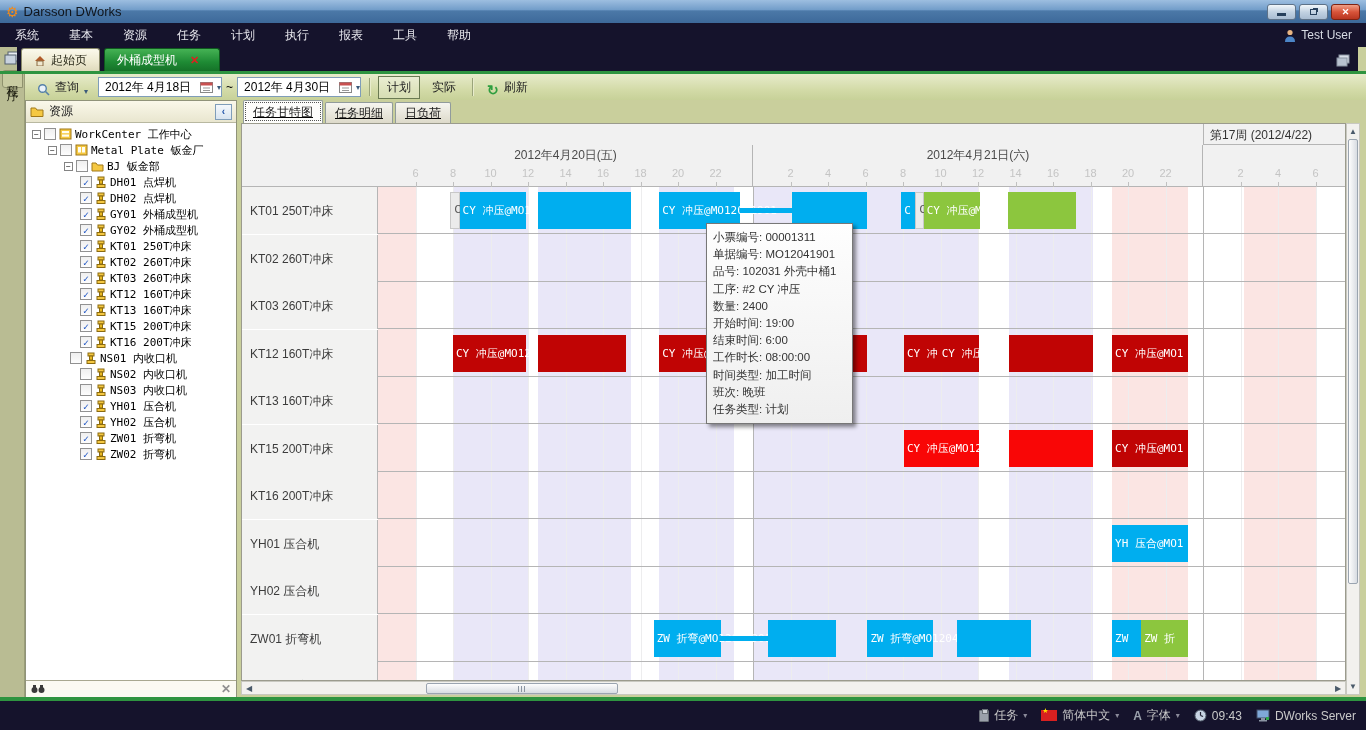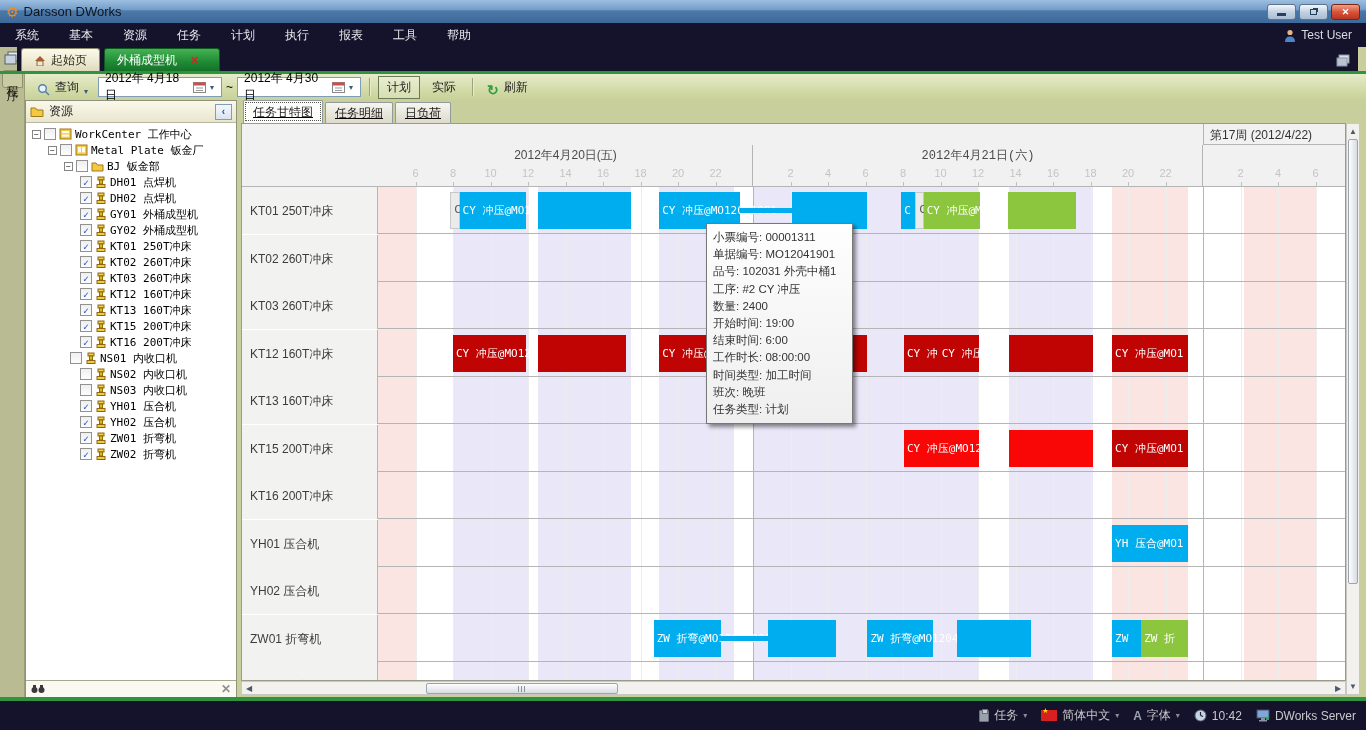--- a/index.html
+++ b/index.html
@@ -38,21 +38,21 @@
   .tabclose{color:#E02020;font-weight:bold;font-size:11px;margin-left:8px;background:none;}
   .striptoolicon{margin-left:auto;margin-right:8px;margin-bottom:4px;}
   .accentline{position:absolute;left:0;top:71px;width:1366px;height:3px;background:#2E9440;}
 
   
   .toolbar{position:absolute;left:25px;top:74px;width:1341px;height:26px;
     background:linear-gradient(#E7EBCB,#D3DBA8 60%,#C7D198);display:flex;align-items:center;gap:4px;padding:0 6px;}
   .tbtn{display:flex;align-items:flex-end;gap:5px;padding:2px 6px;border-radius:2px;color:#222;}
   .caret{font-size:8px;color:#3A5A7A;}
   .datefield{display:flex;align-items:center;background:#fff;border:1px solid #7F9DB9;height:20px;
-    padding:0 7px 0 6px;gap:4px;width:124px;color:#000;}
+    padding:0 0 0 6px;gap:4px;width:124px;color:#000;}
   .datefield .dtext{flex:1;}
   .sep{width:1px;height:18px;background:#9AA47A;margin:0 4px;box-shadow:1px 0 0 #E8ECCC;}
   .togglebtn{padding:2px 8px;color:#222;}
   .togglebtn.on{border:1px solid #6A7A52;background:rgba(255,255,255,.25);}
   .refresh-glyph{color:#2F9E3F;font-size:14px;font-weight:bold;line-height:12px;}
 
   
   .leftstrip{position:absolute;left:0;top:47px;width:25px;height:650px;background:#B9BC93;border-right:1px solid #9A9D78;}
   .strip-icon{margin:4px auto 2px auto;display:block;}
   .striptab{width:21px;margin:4px auto;background:#C9CCA2;border:1px solid #8F926E;border-radius:3px 0 0 3px;
@@ -525,21 +525,21 @@
             <div class="hourlbl" style="left: 323.5px;">14</div>
             <div class="tick" style="left: 323.5px;"></div>
             <div class="hourlbl" style="left: 361px;">16</div>
             <div class="tick" style="left: 361px;"></div>
             <div class="hourlbl" style="left: 398.5px;">18</div>
             <div class="tick" style="left: 398.5px;"></div>
             <div class="hourlbl" style="left: 436px;">20</div>
             <div class="tick" style="left: 436px;"></div>
             <div class="hourlbl" style="left: 473.5px;">22</div>
             <div class="tick" style="left: 473.5px;"></div>
-            <div class="daylabel" style="left: 511px; width: 450px; font-family: Liberation Mono, monospace;">2012年4月21日(六)</div>
+            <div class="daylabel" style="left: 511px; width: 450px;">2012年4月21日(六)</div>
             <div class="daysep" style="left: 960px; top: 21px; height: 42px;"></div>
             <div class="hourlbl" style="left: 548.5px;">2</div>
             <div class="tick" style="left: 548.5px;"></div>
             <div class="hourlbl" style="left: 586px;">4</div>
             <div class="tick" style="left: 586px;"></div>
             <div class="hourlbl" style="left: 623.5px;">6</div>
             <div class="tick" style="left: 623.5px;"></div>
             <div class="hourlbl" style="left: 661px;">8</div>
             <div class="tick" style="left: 661px;"></div>
             <div class="hourlbl" style="left: 698.5px;">10</div>
@@ -709,21 +709,21 @@
       <span class="fonticon">A</span>
       <span>字体</span>
       <span class="caret" style="color:#8A8A9A">▾</span>
     </span>
     <span class="sitem">
       <svg width="13" height="13">
           <circle cx="6.5" cy="6.5" r="5.5" fill="#C8D4E4" stroke="#55606E"></circle>
           <line x1="6.5" y1="6.5" x2="6.5" y2="3" stroke="#223" stroke-width="1.2"></line>
           <line x1="6.5" y1="6.5" x2="9" y2="7.5" stroke="#223" stroke-width="1.2"></line>
         </svg>
-      <span>10:42</span>
+      <span>09:43</span>
     </span>
     <span class="sitem">
       <svg width="14" height="13">
           <rect x="1" y="1" width="12" height="8" fill="#7FA8D8" stroke="#44506A"></rect>
           <rect x="5" y="9" width="4" height="2" fill="#8A94A2"></rect>
           <rect x="3" y="11" width="8" height="1.5" fill="#8A94A2"></rect>
           <rect x="10" y="8" width="3" height="3" fill="#2FA84A"></rect>
         </svg>
       <span>DWorks Server</span>
     </span>

